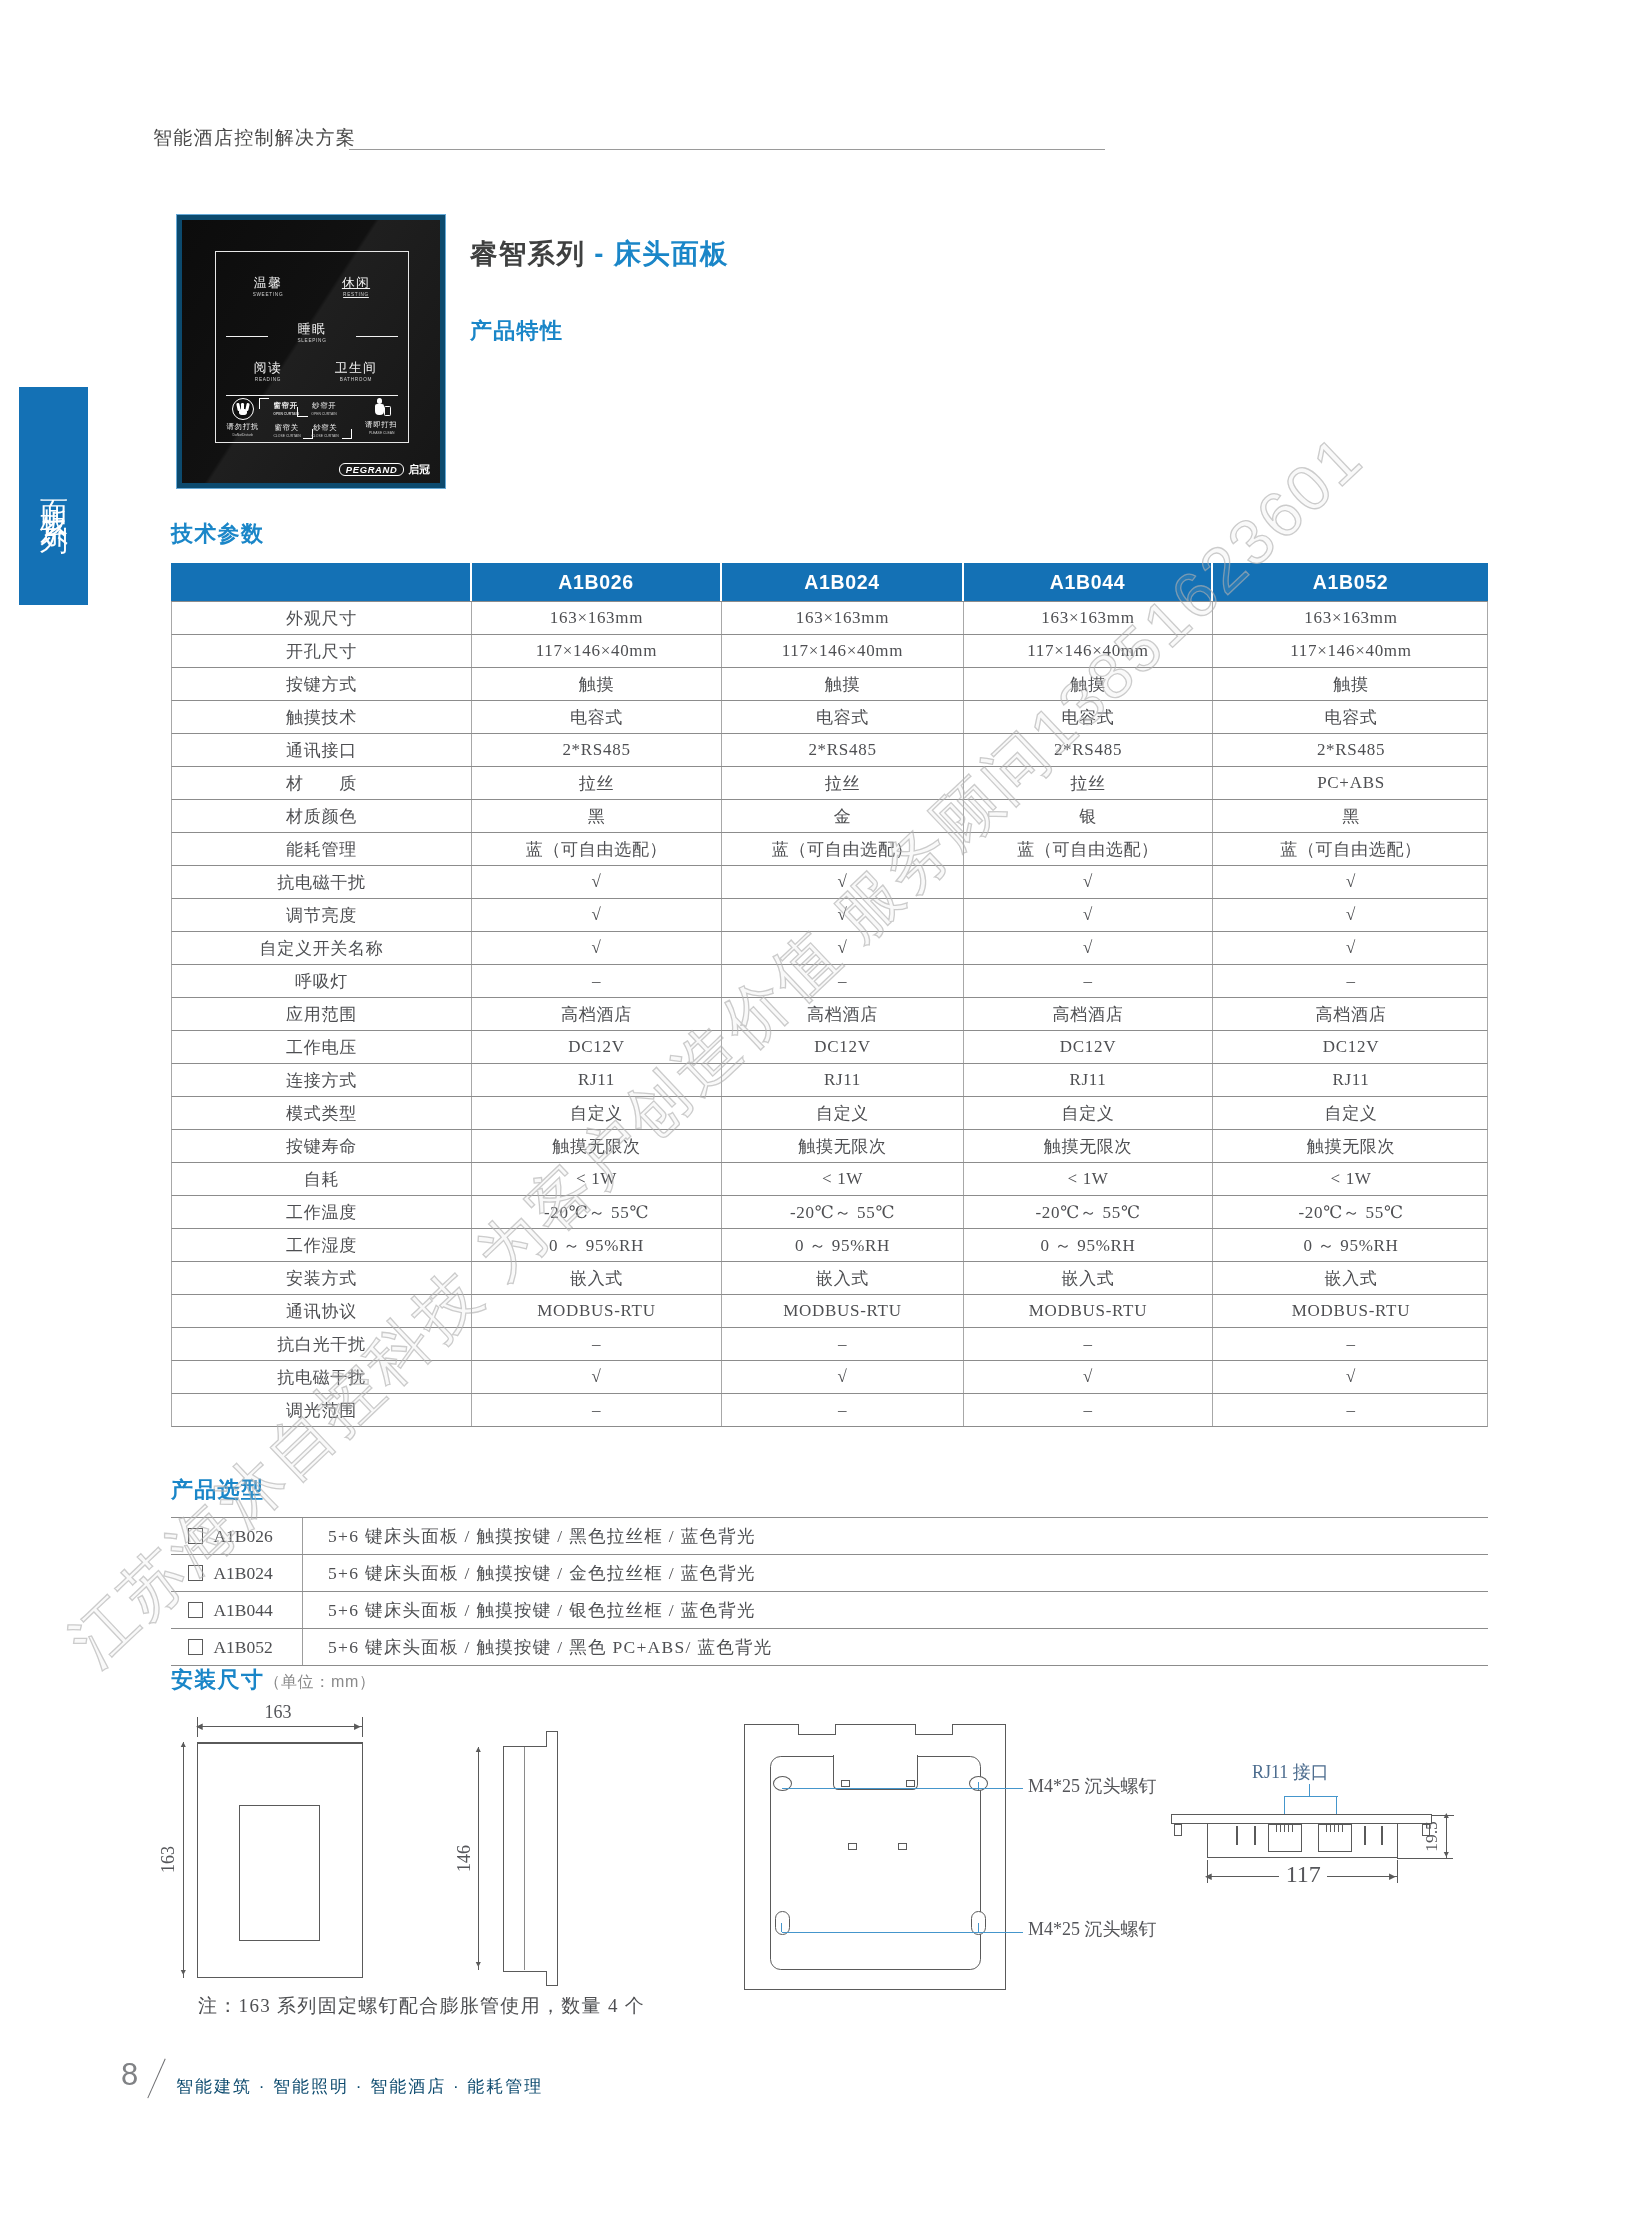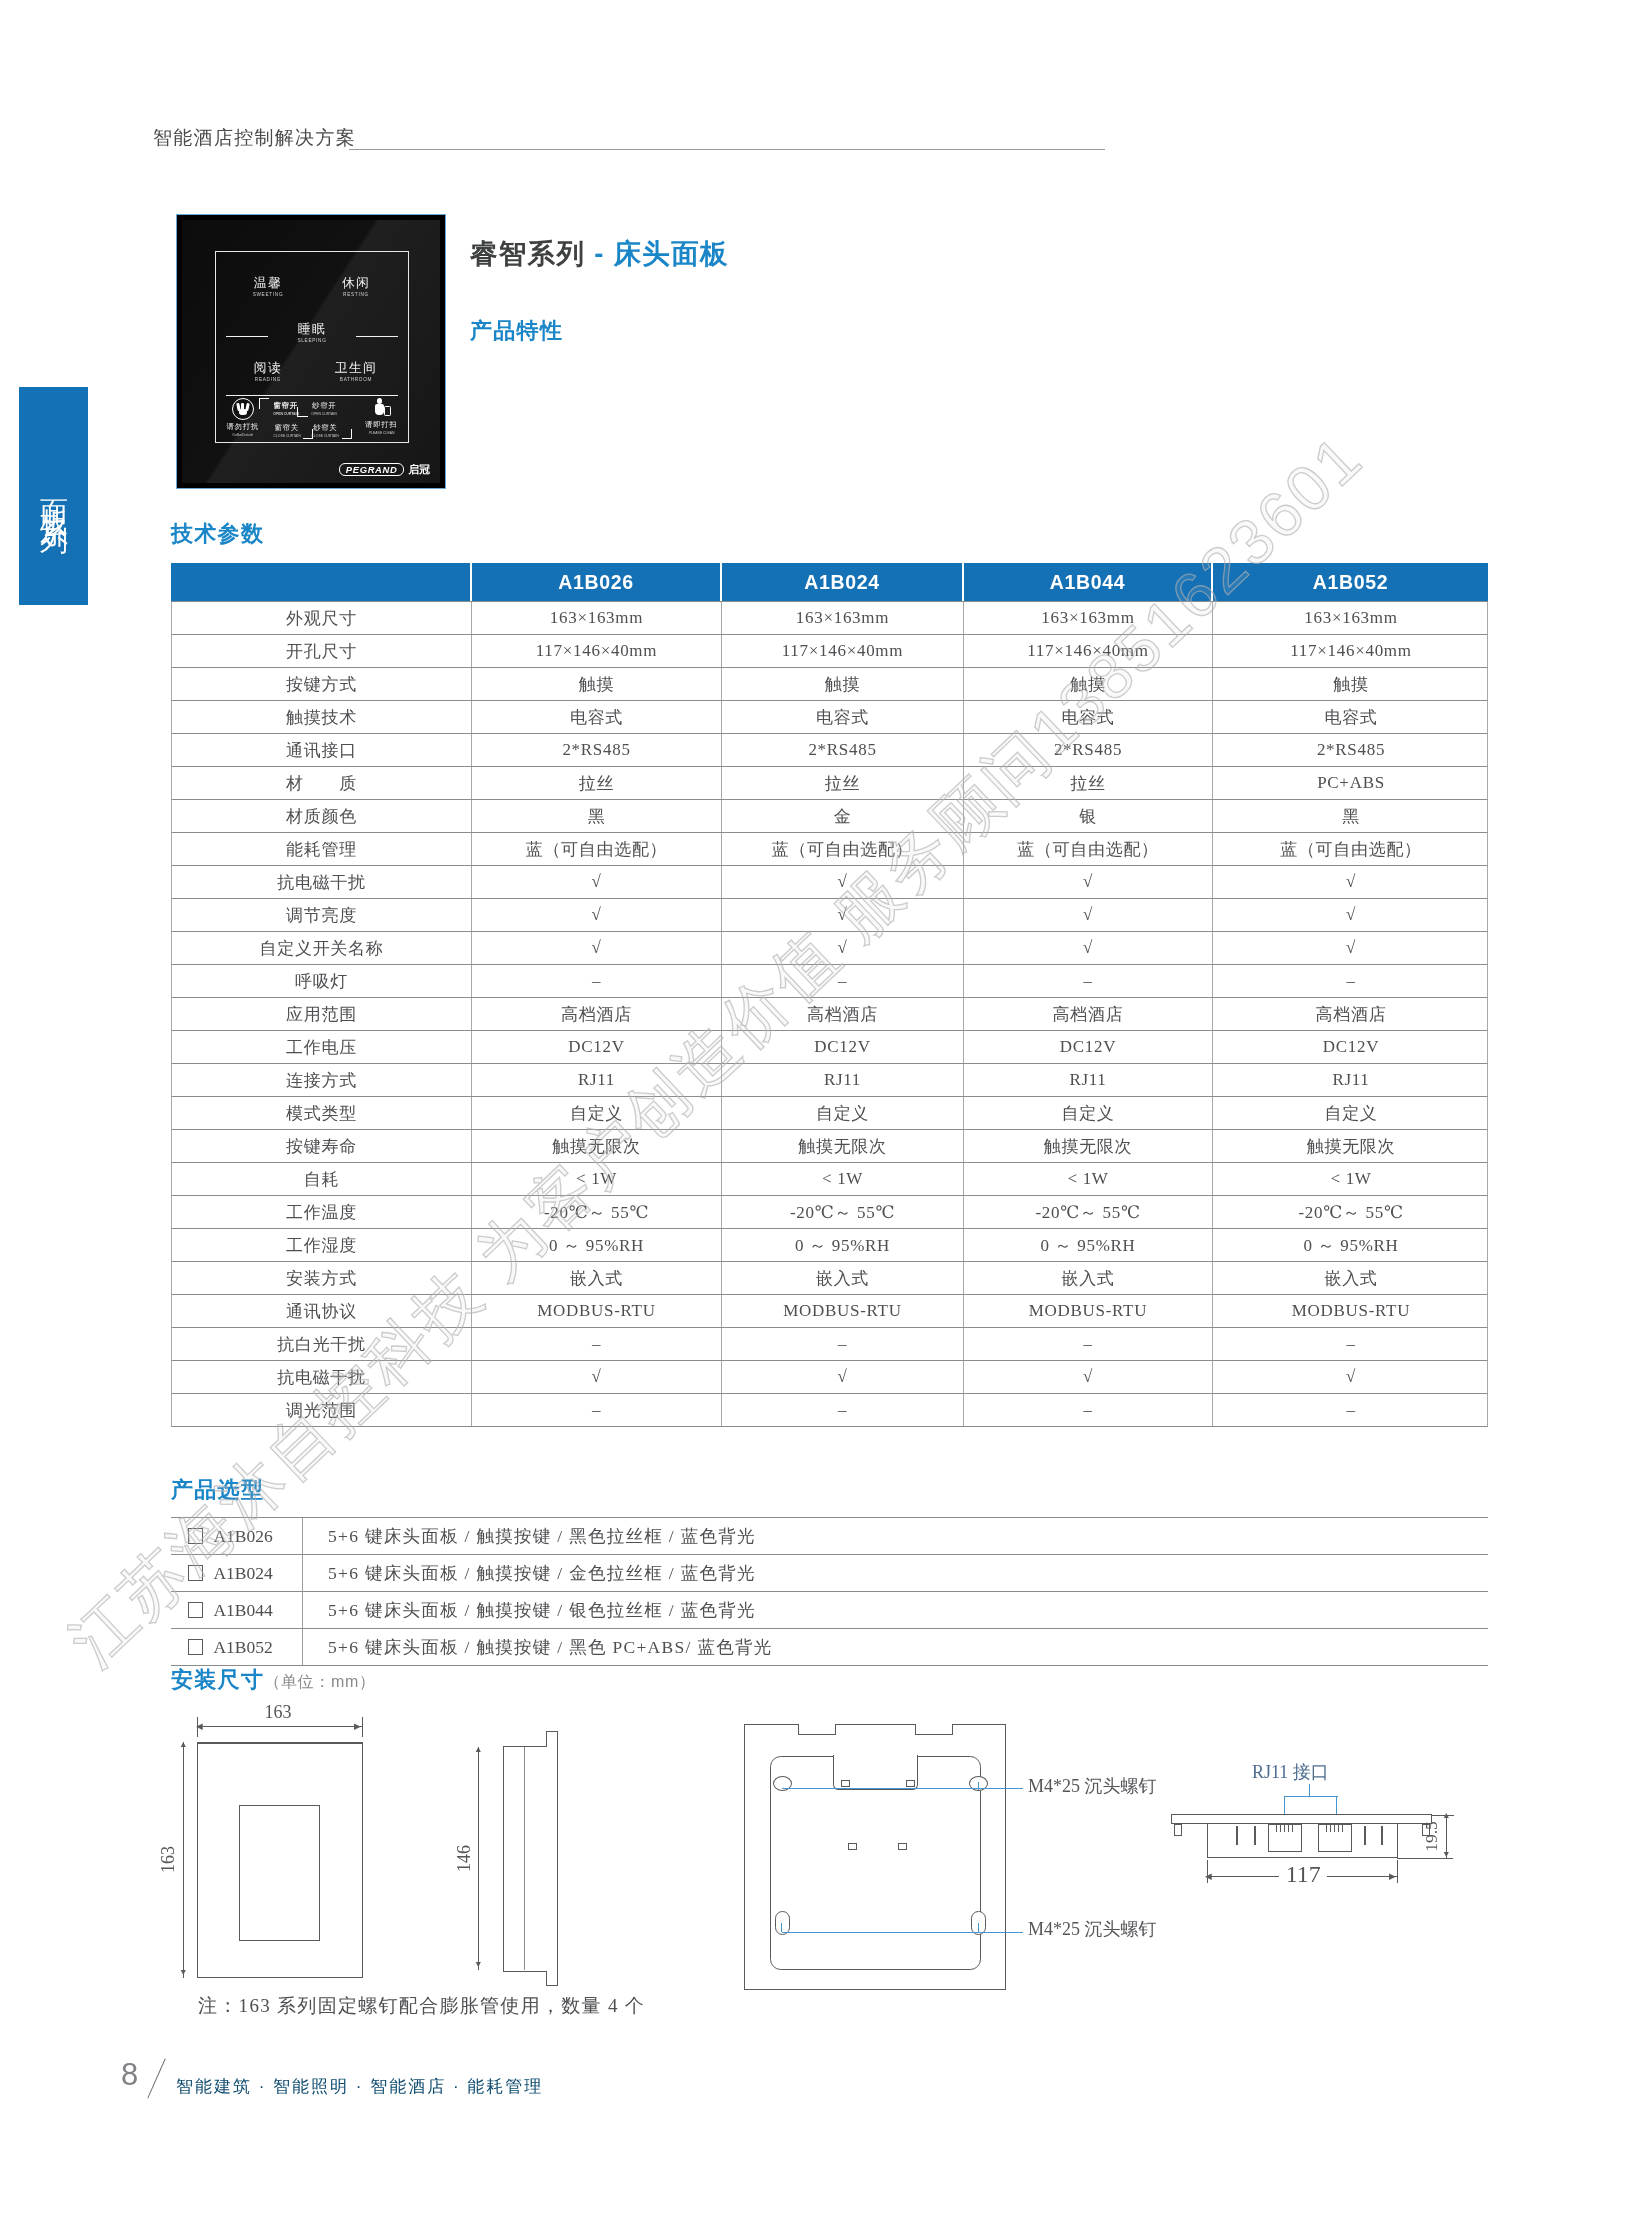--- a/index.html
+++ b/index.html
@@ -10,29 +10,29 @@
   
   .hdr-text{left:153px;top:125px;font-size:19px;color:#4a4a4a;letter-spacing:1.3px;}
   .hdr-line{left:349px;top:149px;width:756px;height:0.7px;background:#9a9a9a;}
 
   
   .side-tab{left:19px;top:387px;width:69px;height:218px;background:#1471b5;
             display:flex;align-items:center;justify-content:center;}
   .side-tab span{writing-mode:vertical-rl;color:#fff;font-size:28px;letter-spacing:9.4px;font-weight:500;}
 
   
-  .pframe{left:176px;top:214px;width:270px;height:275px;border:1.3px solid #66a9d6;background:#000000;padding:4.7px;box-sizing:border-box;}
+  .pframe{left:176px;top:214px;width:270px;height:275px;border:1.3px solid #66a9d6;background:#0c4a6e;padding:4.7px;box-sizing:border-box;}
   .panel{position:relative;width:100%;height:100%;
          background:linear-gradient(123deg,#0c0c0c 0%,#111 45%,#1f1f1f 46%,#161616 100%);}
   .pinner{position:absolute;left:13%;top:12%;width:74%;height:72%;border:1.3px solid #e8e8e8;}
   .pmode{position:absolute;text-align:center;color:#f2f2f2;}
   .pmode .cn{font-size:12.8px;letter-spacing:1.3px;}
   .pmode .en{font-size:4.7px;letter-spacing:0.7px;color:#cfcfcf;}
   .m-warm{left:6%;top:12%;width:42%;}
-  .m-rest{left:52%;top:12%;width:42%;}
+  .m-rest{left:52%;top:12%;width:42%;text-decoration:underline;}
   .m-sleep{left:29%;top:36%;width:42%;}
   .sline{position:absolute;height:1.3px;background:#f2f2f2;top:44%;width:22%;}
   .sline.l{left:5%;} .sline.r{right:5%;}
   .m-read{left:6%;top:57%;width:42%;}
   .m-bath{left:52%;top:57%;width:42%;}
   .pdiv{position:absolute;left:5%;top:75%;width:90%;height:1.3px;background:#f2f2f2;}
   .pctl{position:absolute;left:3%;right:3%;bottom:1.5%;height:22%;}
   .ctl{position:absolute;text-align:center;color:#f2f2f2;}
   .ctl .cn{font-size:7.4px;letter-spacing:0.7px;}
   .ctl .en{font-size:4px;color:#c9c9c9;transform:scale(.85);}

